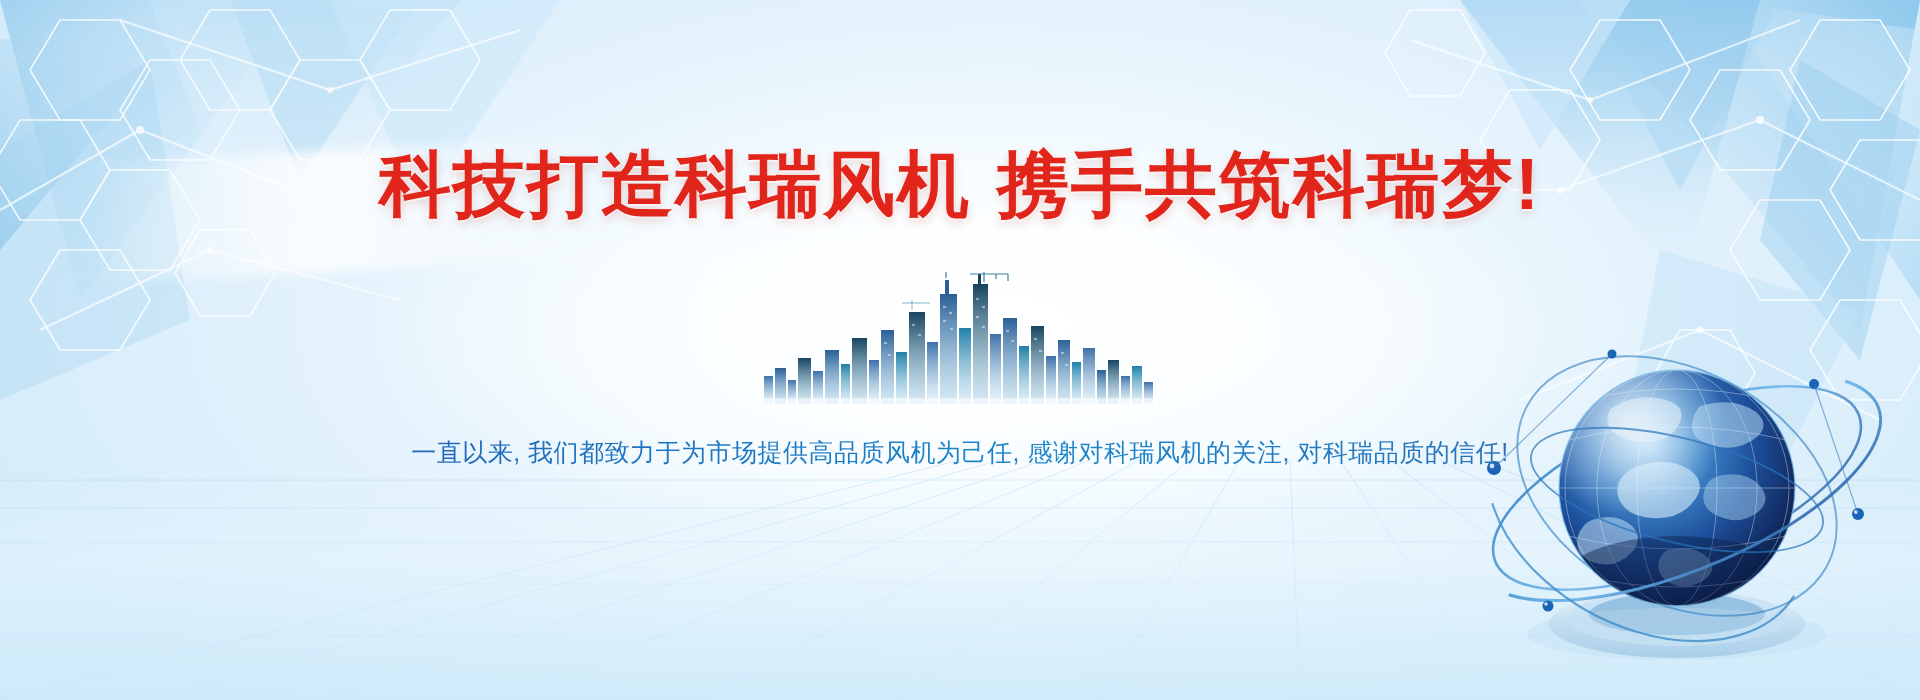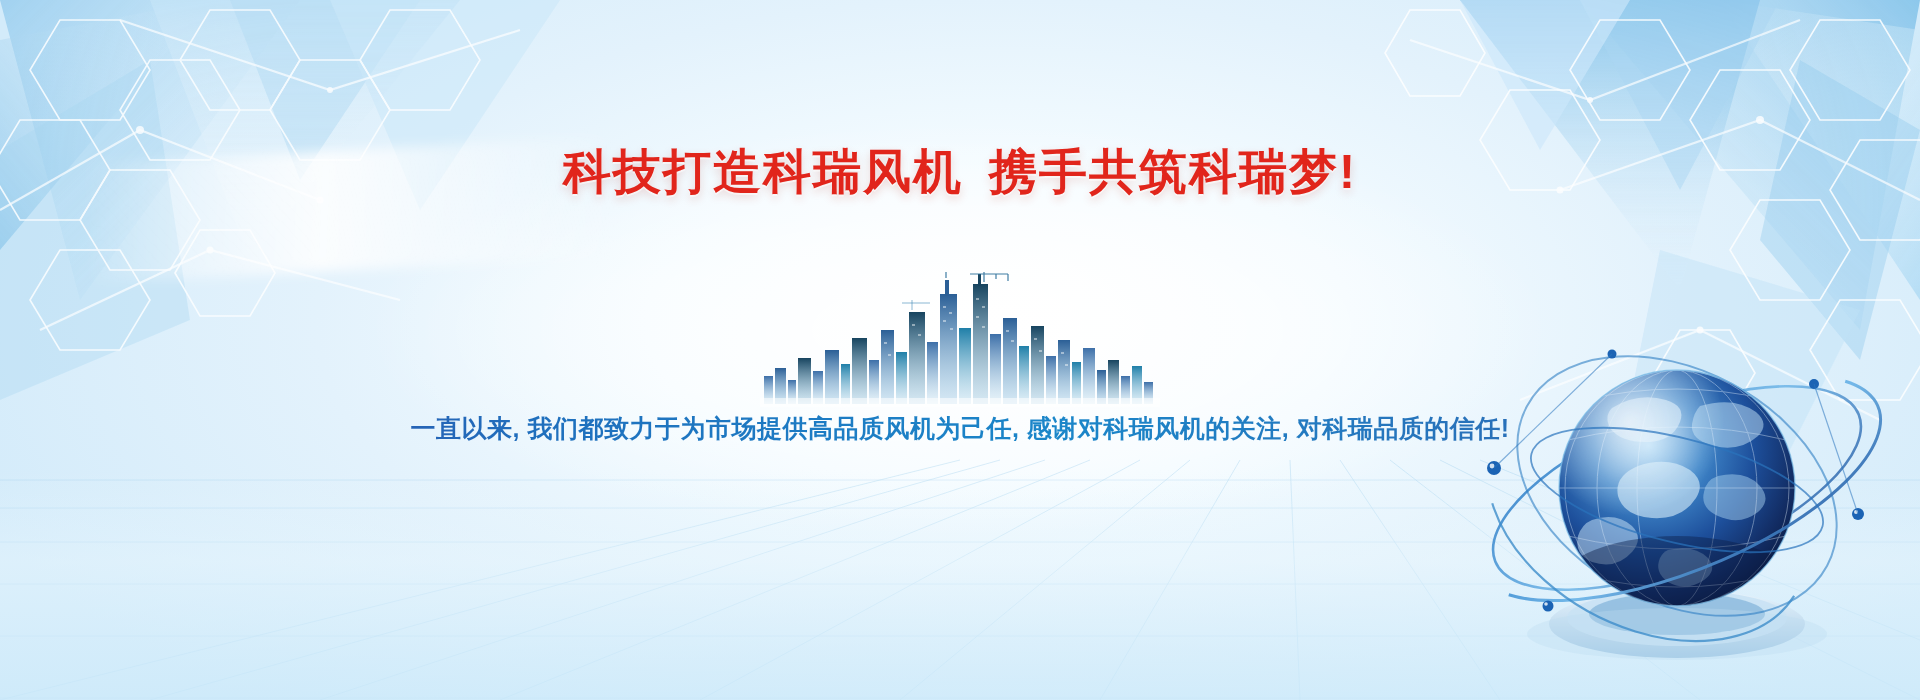--- a/index.html
+++ b/index.html
@@ -31,35 +31,35 @@
     position:absolute;left:0;right:0;bottom:0;height:230px;
     background:linear-gradient(180deg,rgba(255,255,255,0) 0%,rgba(232,246,253,.45) 40%,rgba(205,234,250,.75) 100%);
   }
 
   
   .content{position:absolute;left:0;right:0;top:0;text-align:center;}
 
   .headline{
     margin:0;
     padding-top:148px;
-    font-size:48px;
+    font-size:72px;
     font-weight:700;
     letter-spacing:2px;
     color:#e1251b;
     text-shadow:0 2px 0 rgba(255,255,255,.55), 0 4px 10px rgba(190,40,20,.20);
     white-space:nowrap;
     line-height:1;
   }
   .headline .sep{display:inline-block;width:26px;}
 
   .sub-cn{
     margin:0;
     padding-top:216px;
     font-size:25px;
-    font-weight:700;
+    font-weight:400;
     color:#1a5fa8;
     letter-spacing:.5px;
     white-space:nowrap;
     background:linear-gradient(90deg,#3b3fa0 0%,#1f6fbd 28%,#1b86c9 55%,#2a6fb8 80%,#3440a0 100%);
     -webkit-background-clip:text;background-clip:text;
     -webkit-text-fill-color:transparent;color:transparent;
   }
   .sub-en{
     margin:0;
     padding-top:14px;

